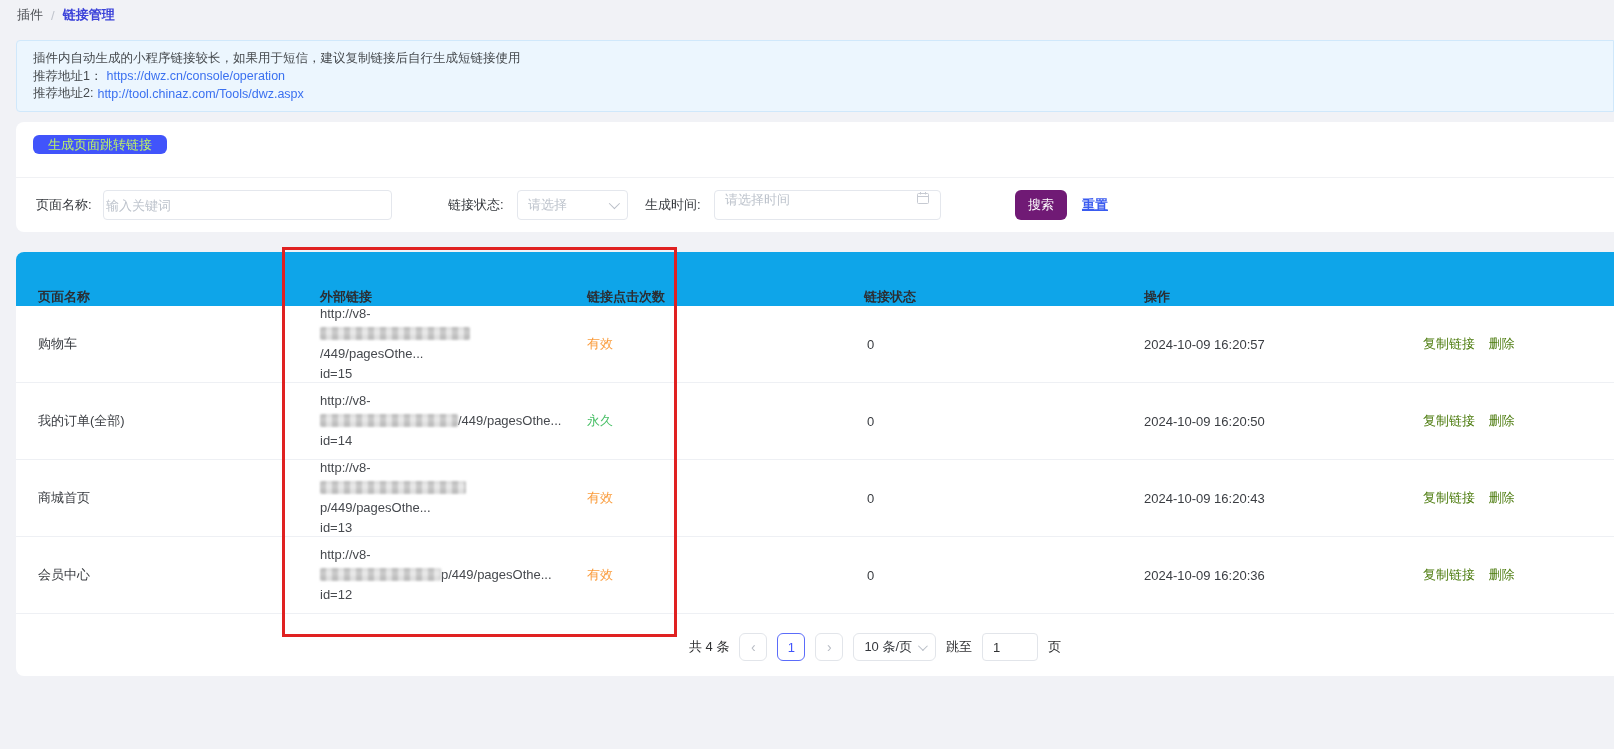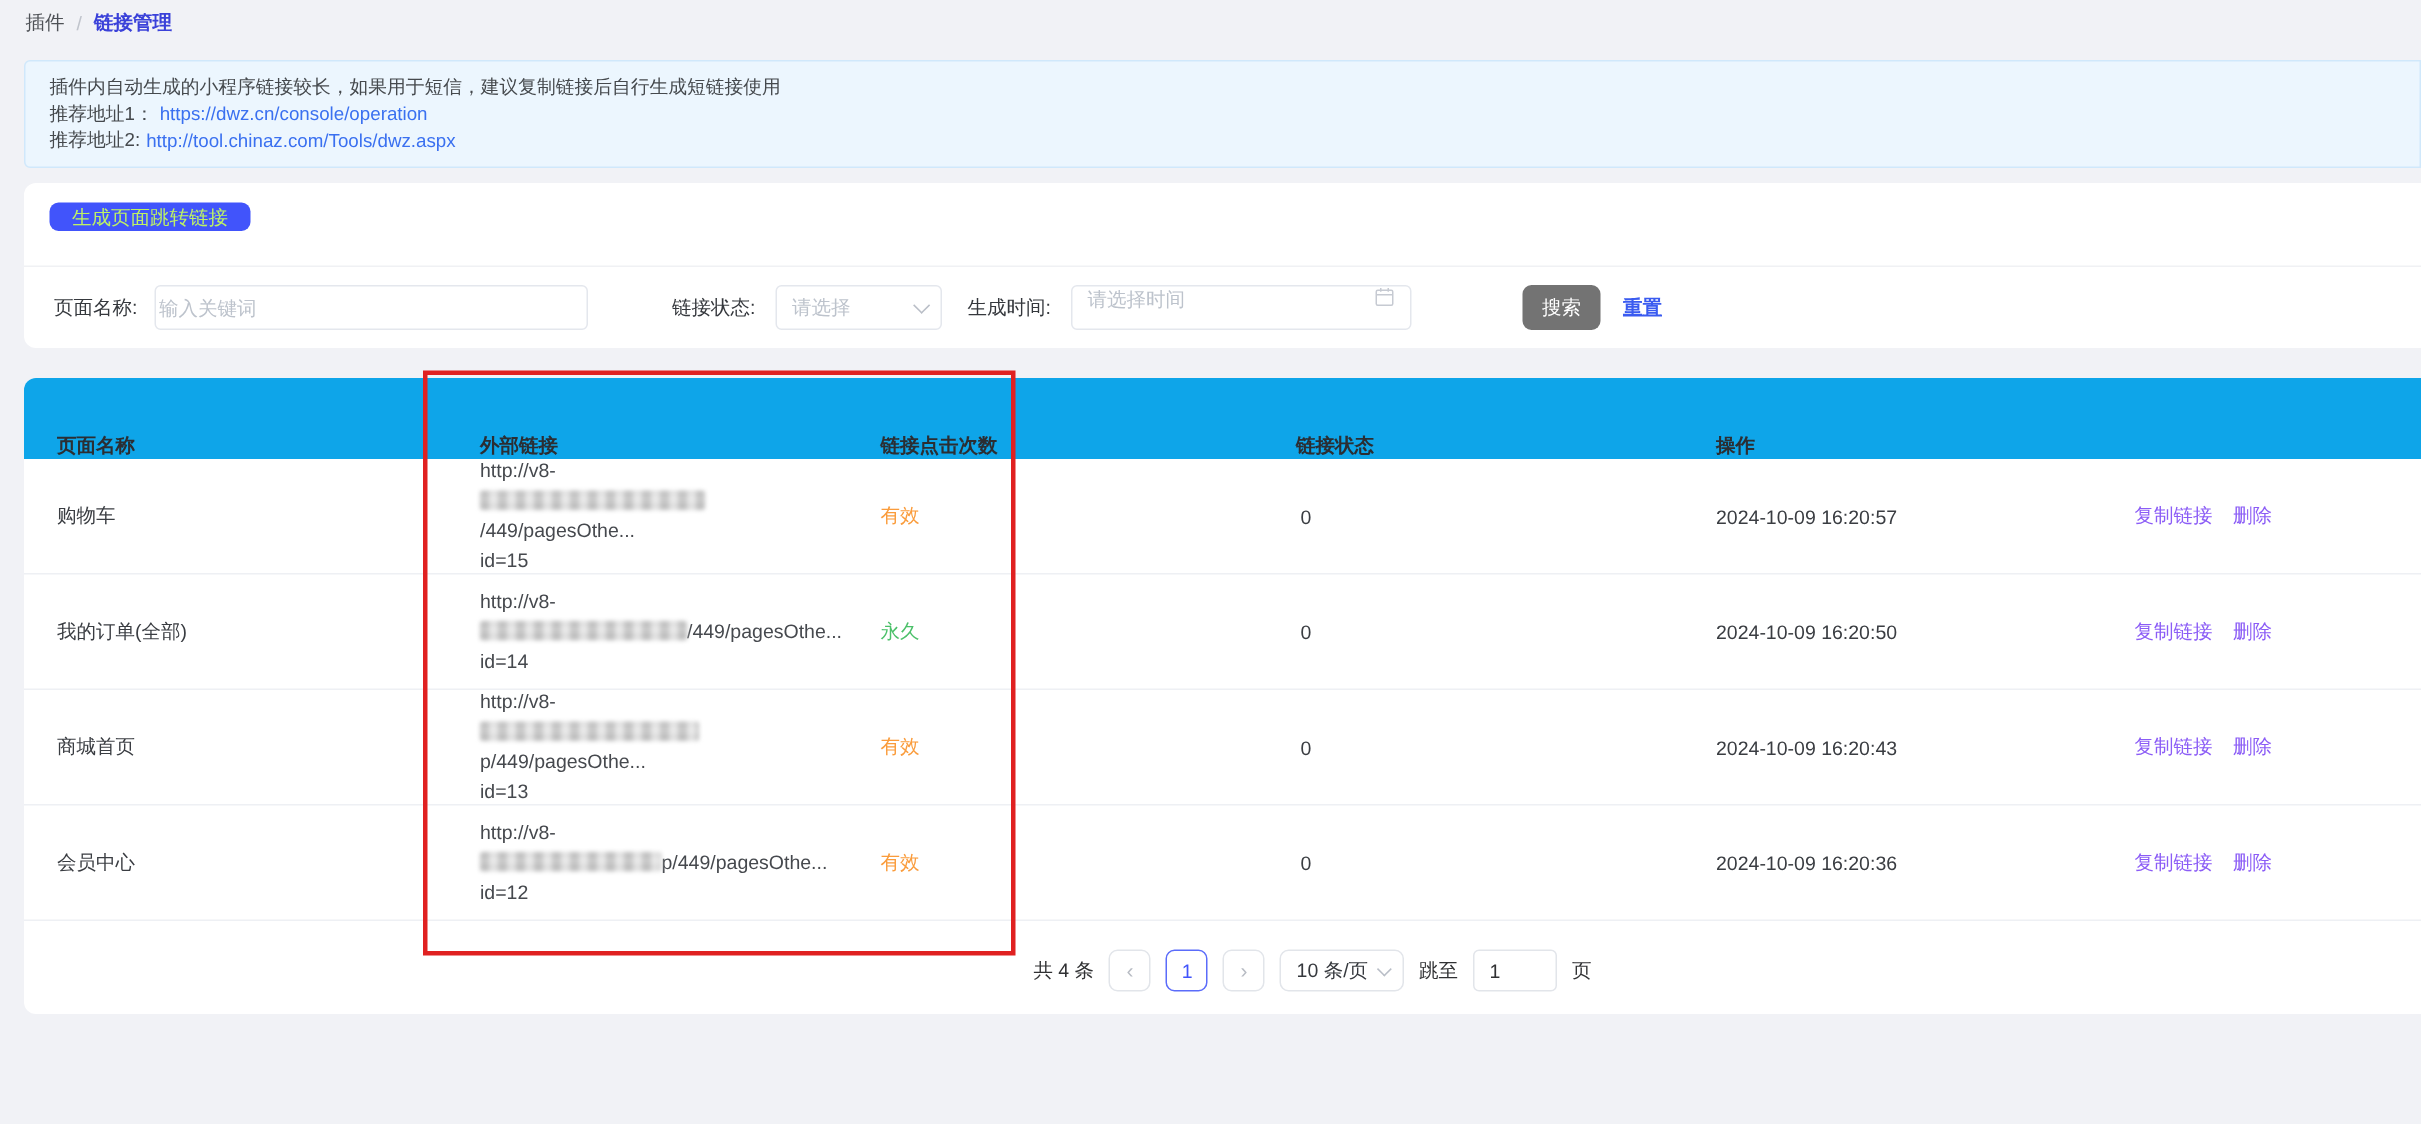--- a/index.html
+++ b/index.html
@@ -46,21 +46,21 @@
   .inp-name{left:87px;width:289px;}
   .sel-status{left:501px;width:111px;display:flex;align-items:center;color:#bdc3cc;padding:0 10px;}
   .sel-status .sel-text{flex:1;}
   .caret{
     width:7px;height:7px;border-right:1.5px solid #b9bec7;border-bottom:1.5px solid #b9bec7;
     transform:rotate(45deg) translateY(-2px);display:inline-block;
   }
   .inp-date{left:698px;width:227px;display:flex;align-items:flex-start;color:#bdc3cc;padding:0 10px;}
   .inp-date .date-text{flex:1;}
   .search-btn{
-    position:absolute;left:999px;top:0;height:30px;padding:0 13px;background:#737373;color:#fff;
+    position:absolute;left:999px;top:0;height:30px;padding:0 13px;background:#701a75;color:#fff;
     border:none;border-radius:6px;font-size:13px;cursor:pointer;font-family:inherit;
   }
   .reset-link{position:absolute;left:1066px;top:0;line-height:30px;color:#3a5bf0;text-decoration:underline;cursor:pointer;font-weight:600;}
   
   .table-card{position:absolute;left:16px;top:252px;right:0;height:424px;background:#fff;border-radius:8px 0 0 8px;}
   .t-header{display:flex;align-items:flex-end;height:54px;background:#0ea5e9;border-radius:8px 0 0 0;font-weight:700;color:#2b2e33;font-size:13px;}
   .t-row{display:flex;align-items:center;height:76px;border-bottom:1px solid #eef0f4;color:#3a3d42;}
   .cell{box-sizing:border-box;padding-left:22px;}
   .c1{width:282px;}
   .c2{width:267px;}
@@ -71,21 +71,21 @@
   .url-block{line-height:20px;font-size:13px;color:#46494e;}
   .redacted{
     display:inline-block;height:13px;vertical-align:-2px;border-radius:2px;
     background:
       repeating-linear-gradient(90deg,rgba(170,170,170,.55) 0 6px,rgba(228,228,228,.6) 6px 12px),
       repeating-linear-gradient(0deg,#d8d8d8 0 5px,#efefef 5px 10px);
     filter:blur(1.3px);
   }
   .status-valid{color:#fa9c3c;}
   .status-permanent{color:#4bc069;}
-  .action-link{color:#8b5cf6;text-decoration:none;cursor:pointer;}
+  .action-link{color:#4d7c0f;text-decoration:none;cursor:pointer;}
   .action-link + .action-link{margin-left:10px;}
   
   .pagination{height:66px;display:flex;align-items:center;justify-content:center;gap:10px;transform:translateX(60px);color:#303133;}
   .pg-btn{
     width:28px;height:28px;box-sizing:border-box;border:1px solid #e2e5ea;border-radius:6px;background:#fff;
     display:flex;align-items:center;justify-content:center;color:#b8bcc4;font-size:14px;cursor:pointer;
   }
   .pg-page{
     width:28px;height:28px;box-sizing:border-box;border:1px solid #5b6cfa;border-radius:6px;background:#fff;
     display:flex;align-items:center;justify-content:center;color:#4154fb;cursor:pointer;

